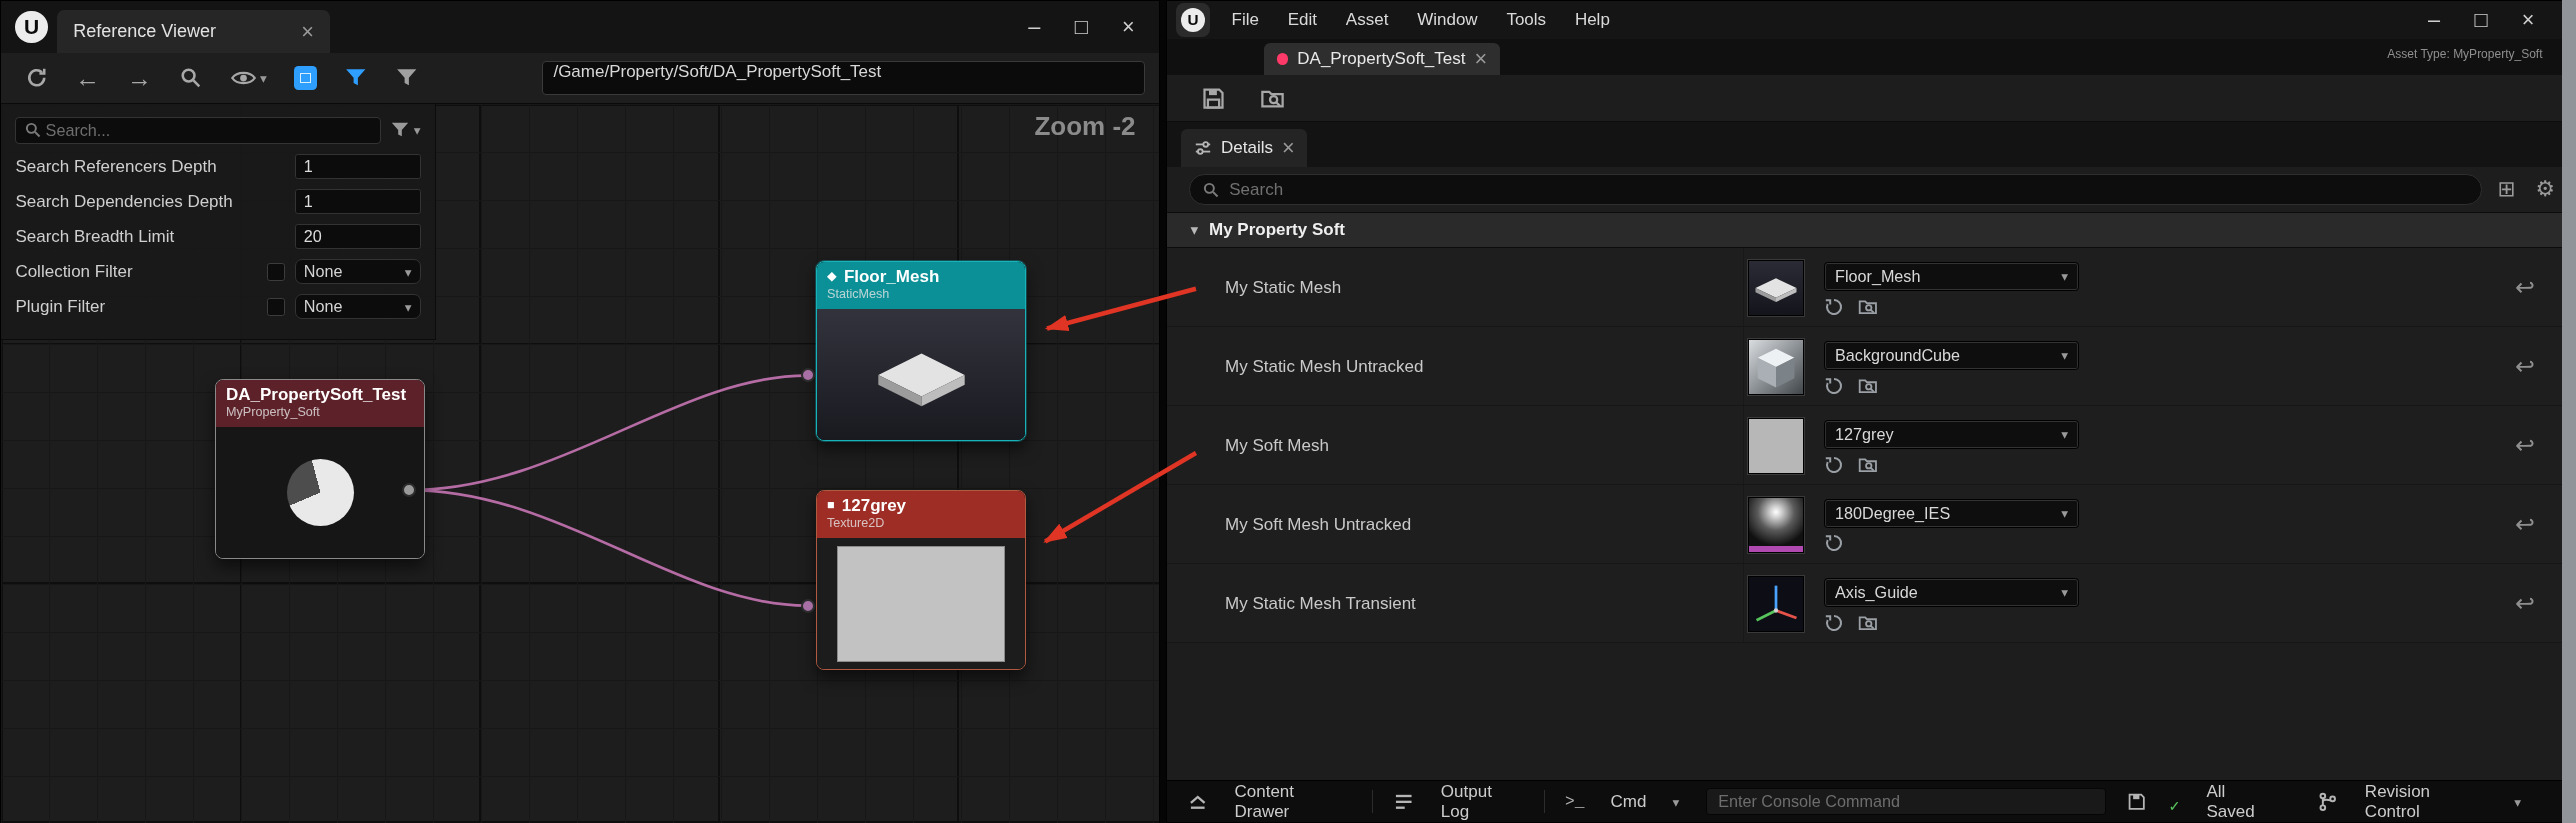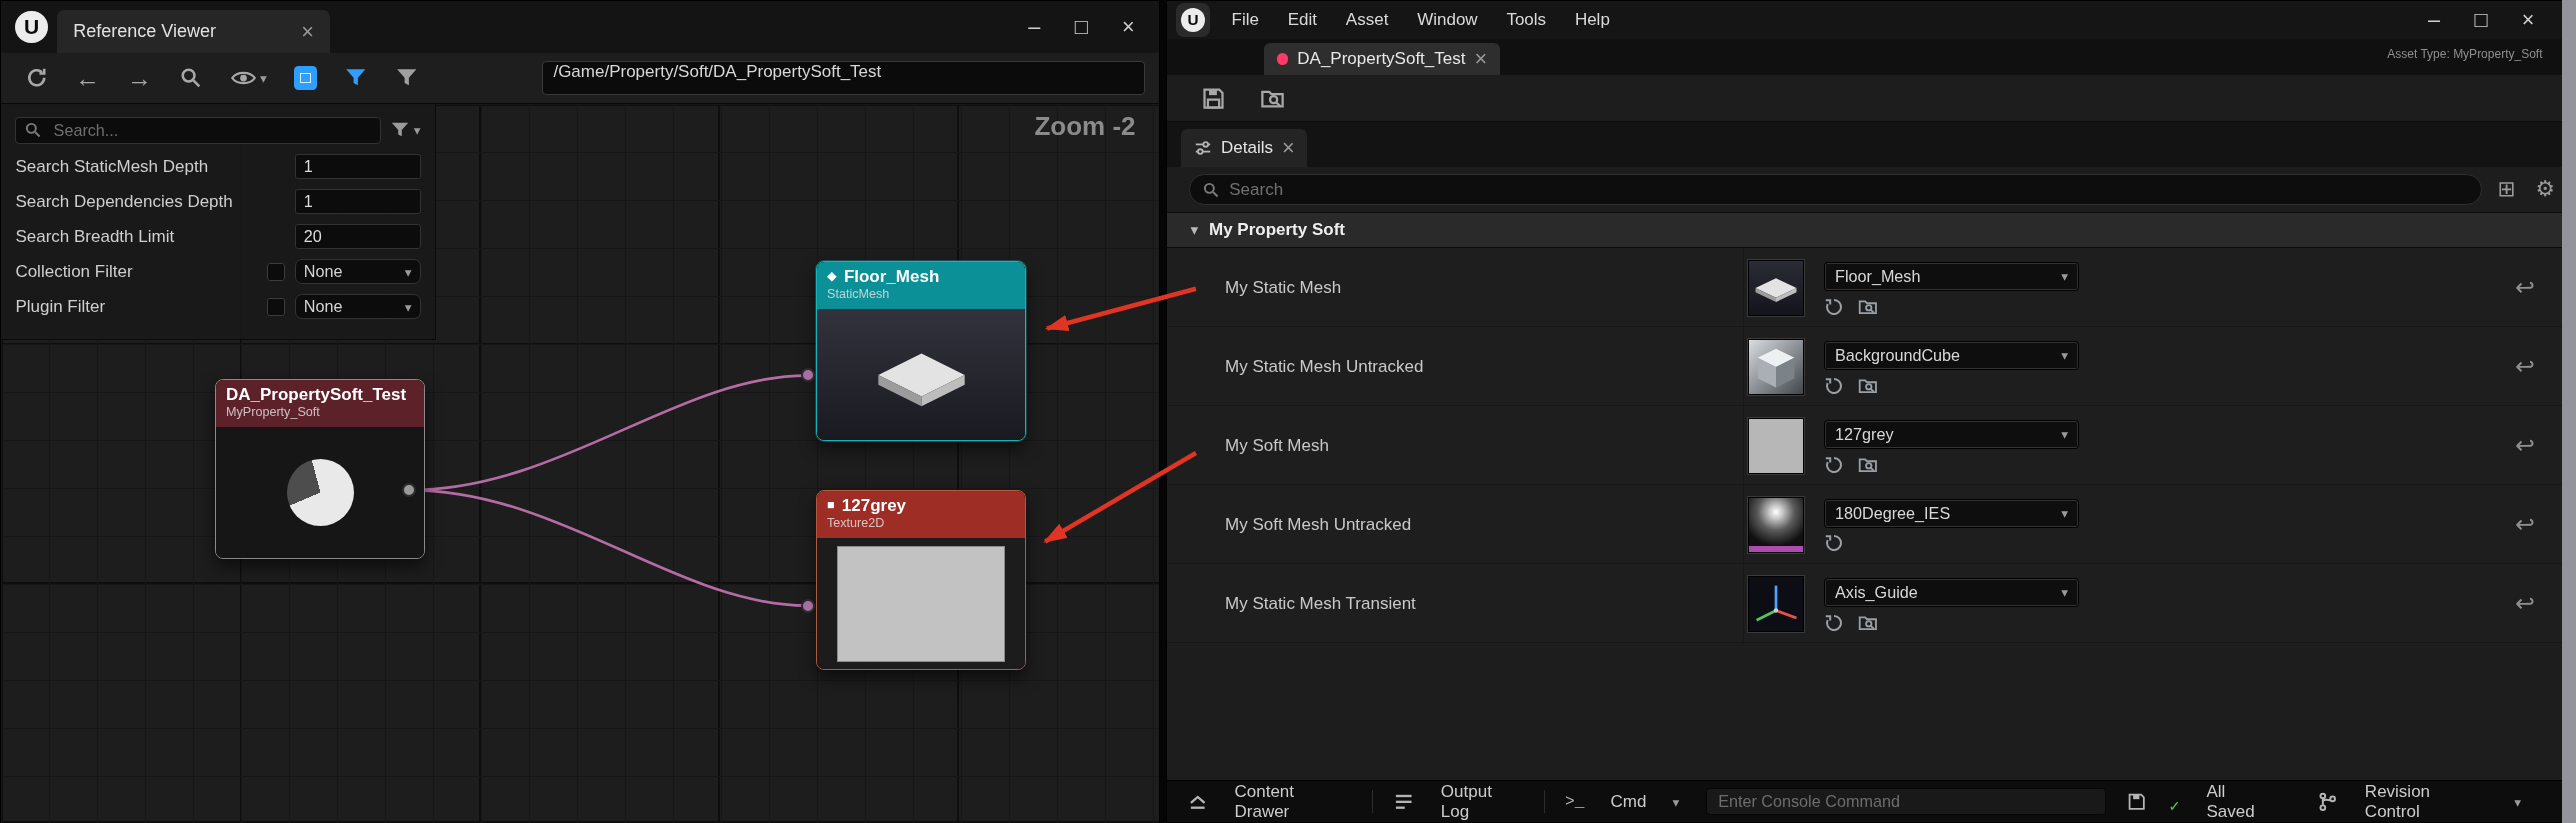--- a/index.html
+++ b/index.html
@@ -46,21 +46,21 @@
       linear-gradient(90deg,#171717 0.9px, transparent 0.9px),
       linear-gradient(#0e0e0e 1.8px, transparent 1.8px),
       linear-gradient(90deg,#0e0e0e 1.8px, transparent 1.8px);
     background-size:48px 48px, 48px 48px, 239px 239px, 239px 239px; }
   .zoom-label { position:absolute; right:23.5px; top:7.2px; font-size:26px; font-weight:bold; color:#8b8b8b; z-index:6; }
 
   .filters-panel { position:absolute; left:0; top:0; width:435px; height:236px; background:rgba(25,25,25,0.97);
     border-right:0.9px solid #0b0b0b; border-bottom:0.9px solid #0b0b0b; padding:10.8px 14.4px; z-index:5; }
   .fp-search-row { display:flex; align-items:center; height:31px; margin-bottom:3.6px; gap:9px; }
   .fp-search { flex:1; height:27px; background:#0c0c0c; border:0.9px solid #333; border-radius:4px;
-    display:flex; align-items:center; padding:0 7.2px; gap:12px; }
+    display:flex; align-items:center; padding:0 7.2px; gap:4px; }
   .fp-search input { flex:1; background:transparent; border:none; outline:none; color:#b0b0b0; font-size:16.2px; font-family:inherit; }
   .fp-search input::placeholder { color:#6e6e6e; }
   .fp-row { display:flex; align-items:center; height:35px; }
   .fp-label { flex:1; font-size:17px; color:#cfcfcf; }
   .fp-input { width:126px; height:25px; background:#0c0c0c; border:0.9px solid #333; border-radius:2.7px;
     color:#dddddd; font-size:16.2px; padding:0 8.1px; font-family:inherit; outline:none; }
   .fp-check { width:18px; height:18px; background:#0c0c0c; border:0.9px solid #3c3c3c; border-radius:2.7px; margin-right:10px; }
   .dd { width:126px; height:25px; background:#0c0c0c; border:0.9px solid #333; border-radius:7px;
     display:flex; align-items:center; padding:0 8.1px; }
   .dd .val { flex:1; font-size:16.2px; color:#d4d4d4; white-space:nowrap; overflow:hidden; }
@@ -231,21 +231,21 @@
           <input placeholder="Search..." style="">
         </div>
         <span class="tbicon">
           <svg viewBox="0 0 22 22" width="20" height="20">
               <path d="M2 3h18l-7 8v7l-4-2v-5z" fill="#9a9a9a"></path>
             </svg>
           <span class="caret">▾</span>
         </span>
       </div>
       <div class="fp-row">
-        <span class="fp-label">Search StaticMesh Depth</span>
+        <span class="fp-label">Search Referencers Depth</span>
         <input class="fp-input" value="1" style="">
       </div>
       <div class="fp-row">
         <span class="fp-label">Search Dependencies Depth</span>
         <input class="fp-input" value="1" style="">
       </div>
       <div class="fp-row">
         <span class="fp-label">Search Breadth Limit</span>
         <input class="fp-input" value="20" style="">
       </div>

